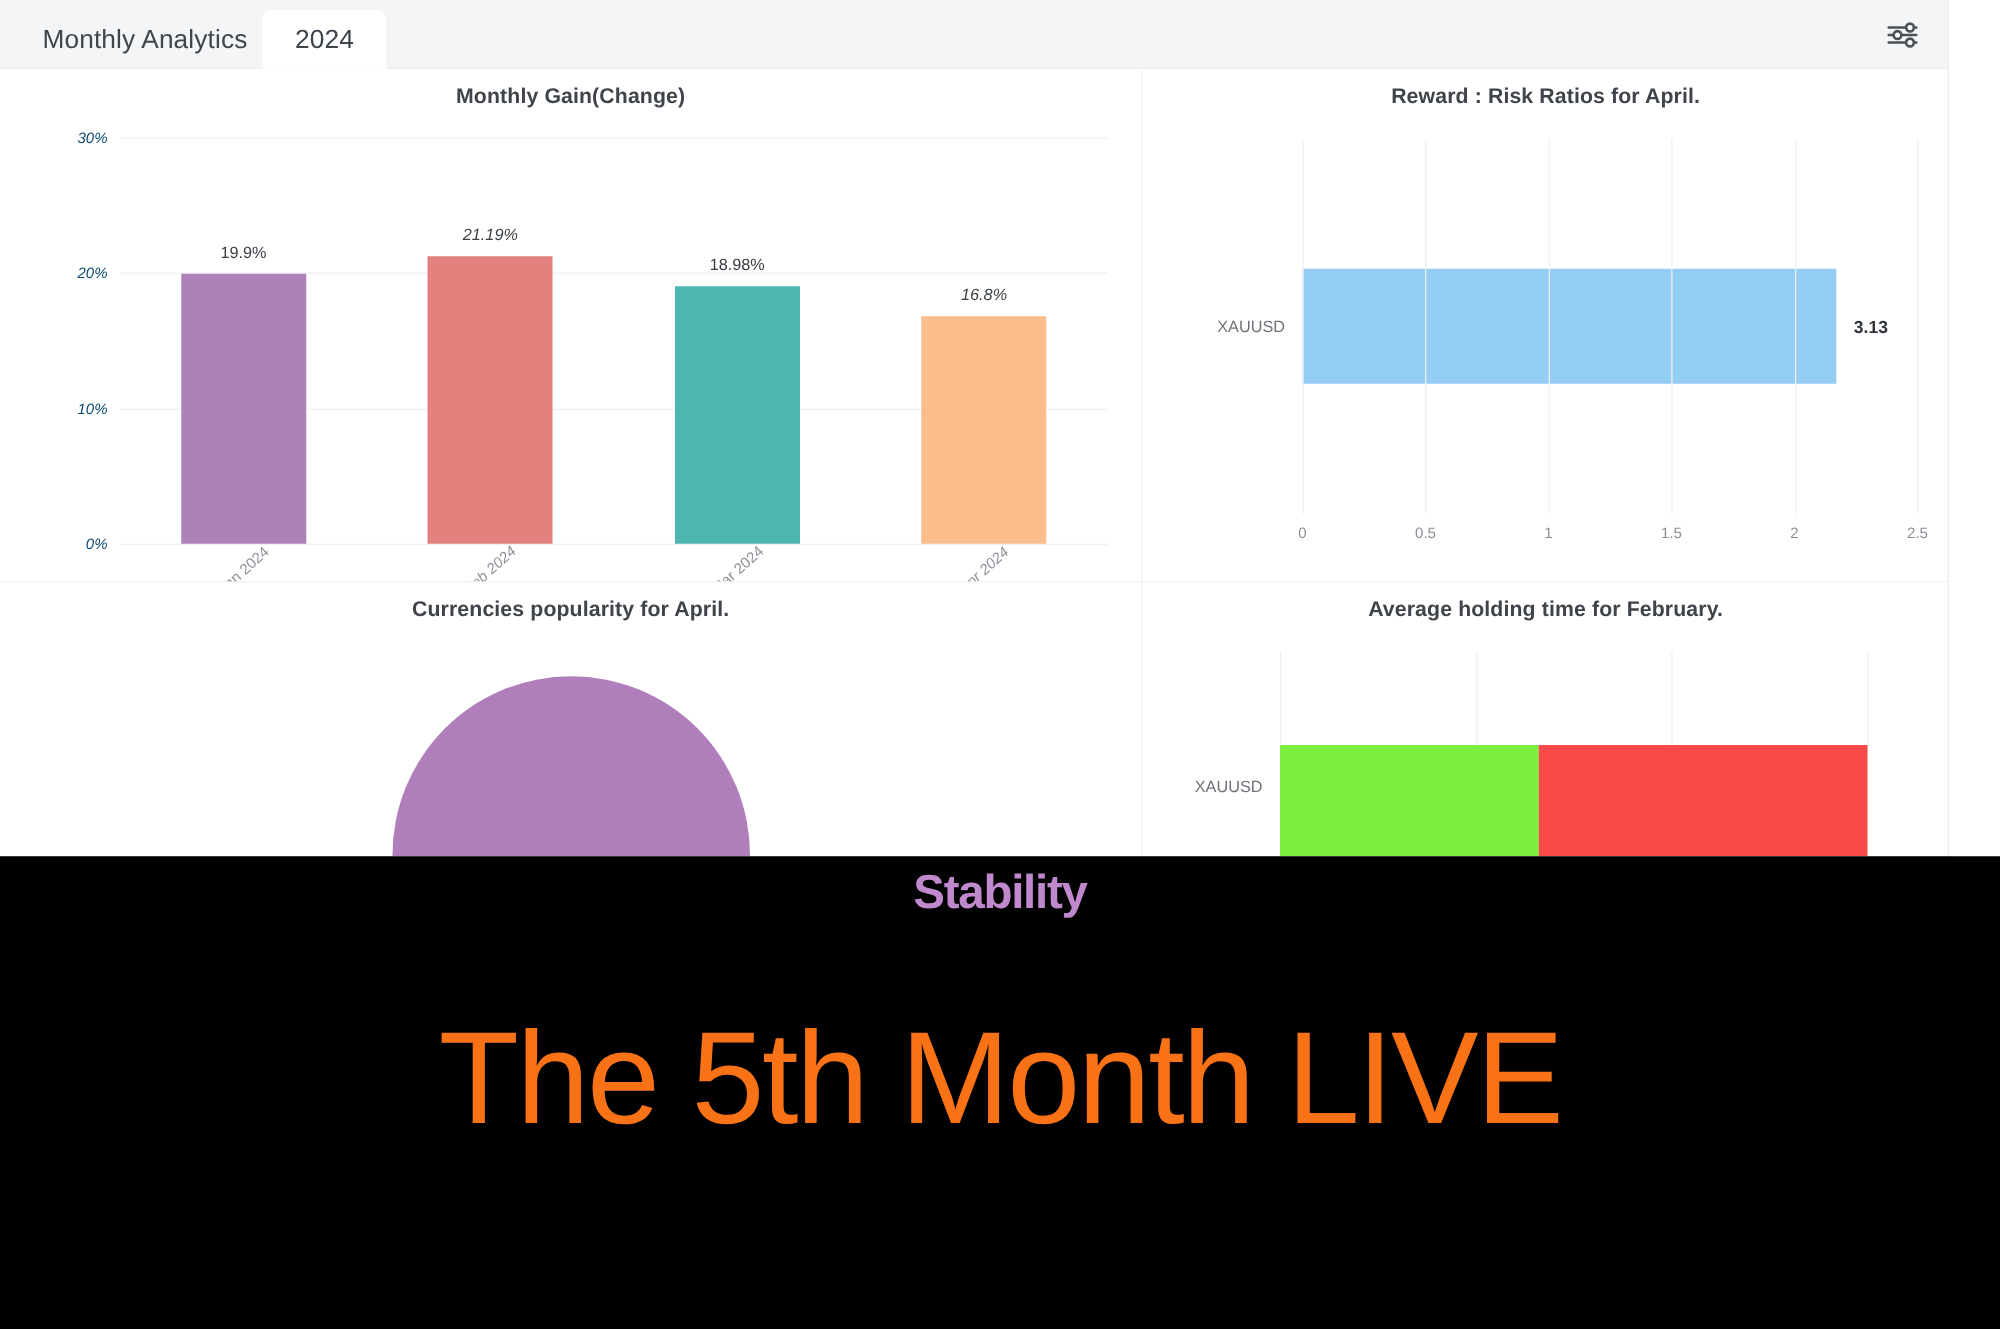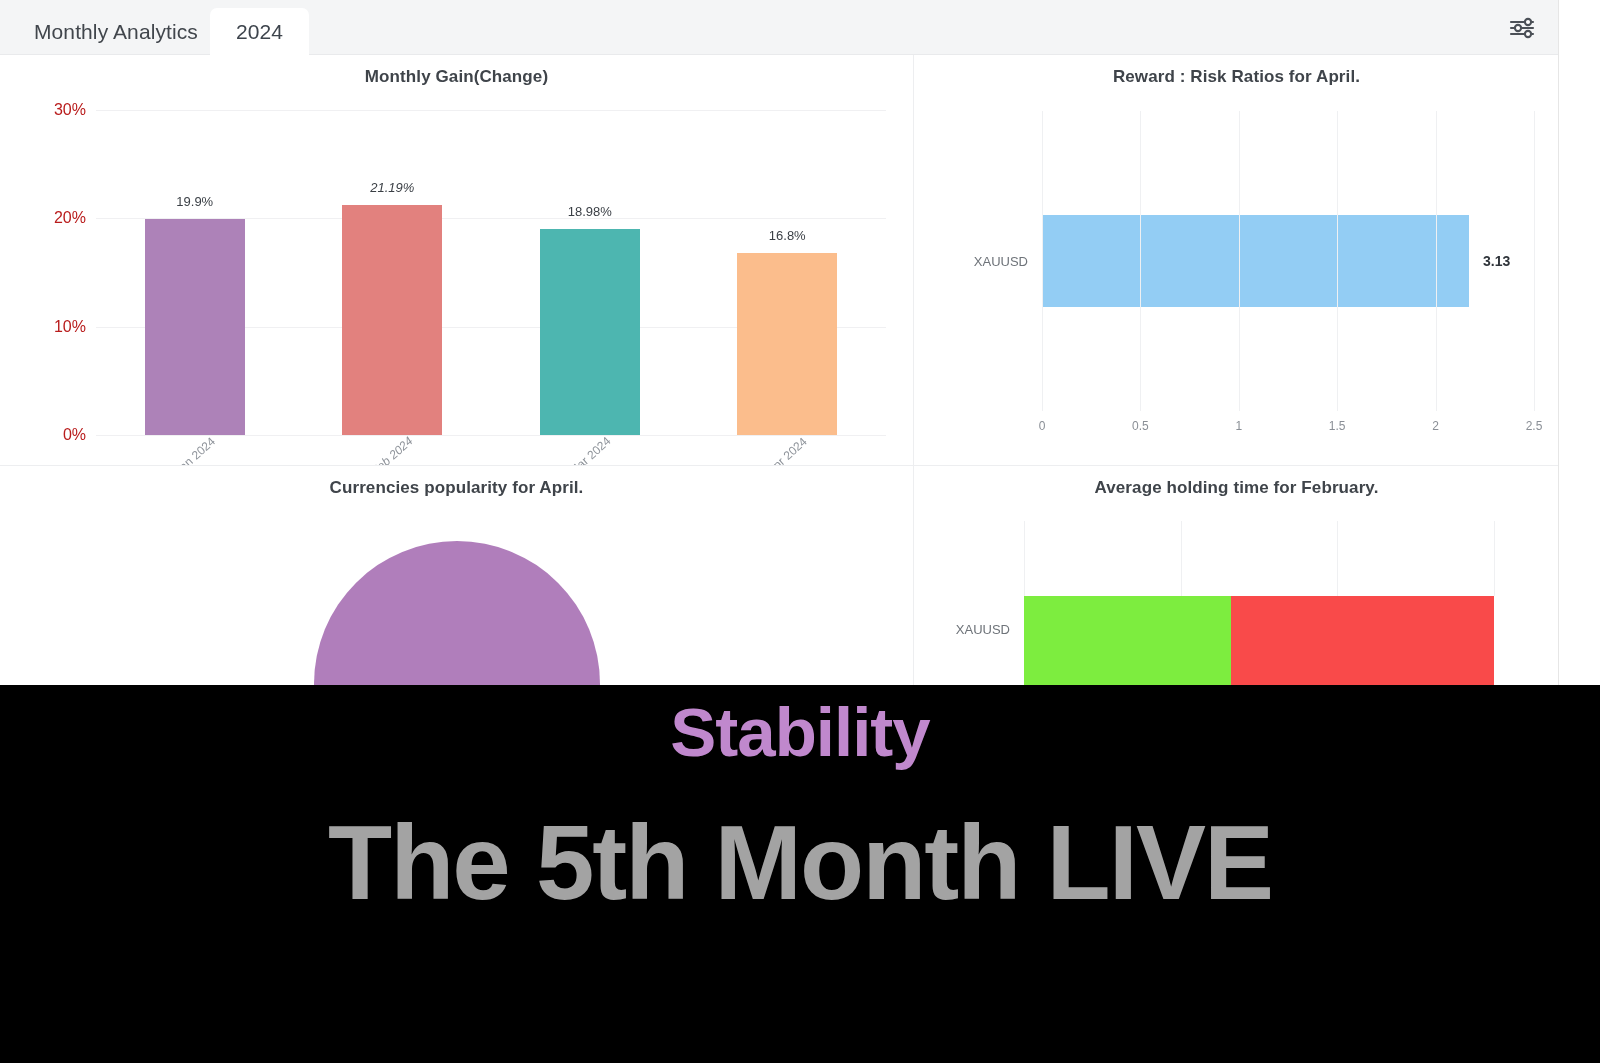--- a/index.html
+++ b/index.html
@@ -62,21 +62,21 @@
     font-size:17px;font-weight:bold;color:#3f444a;
     letter-spacing:.1px;
   }
 
   
   #vbar-plot{position:absolute;left:96px;top:55px;width:790px;height:325px;}
   .ygrid{position:absolute;left:0;width:100%;height:1px;background:#f0f0f2;}
   .ytick{
     position:absolute;right:calc(100% + 10px);
     transform:translateY(-50%);
-    font-size:16px;color:#b91c1c;white-space:nowrap;
+    font-size:12px;color:#0c4a6e;white-space:nowrap;font-style:italic;
   }
   .vbar-slot{
     position:absolute;bottom:0;width:25%;height:100%;
   }
   .vbar{
     position:absolute;bottom:0;left:50%;transform:translateX(-50%);
     width:100px;
   }
   .vbar-value{
     position:absolute;left:50%;transform:translateX(-50%);
@@ -132,29 +132,29 @@
 
   
   #overlay{
     position:absolute;left:0;top:685px;width:1600px;height:378px;
     background:#000000;
     overflow:hidden;
   }
   #overlay-kicker{
     position:absolute;left:0;right:0;top:8px;
     text-align:center;
-    font-size:69px;font-weight:bold;
+    font-size:38px;font-weight:bold;
     color:#c088cd;
     letter-spacing:-1px;
   }
   #overlay-headline{
     position:absolute;left:0;right:0;top:118px;
     text-align:center;
-    font-size:105px;font-weight:bold;
-    color:#a3a3a3;
+    font-size:105px;font-weight:normal;
+    color:#f97316;
     letter-spacing:-2px;
     white-space:nowrap;
   }
 </style>
 </head>
 <body>
 
 <div id="app-window">
 
   <div id="tab-bar">
@@ -198,21 +198,21 @@
         <div class="vbar-slot" style="left: 25%; font-style: italic;">
           <div class="vbar" style="height: 229.558px; background: rgb(226, 129, 126);"></div>
           <div class="vbar-value" style="bottom: 239.558px;">21.19%</div>
           <div class="vbar-xlabel">Feb 2024</div>
         </div>
         <div class="vbar-slot" style="left: 50%;">
           <div class="vbar" style="height: 205.617px; background: rgb(77, 182, 176);"></div>
           <div class="vbar-value" style="bottom: 215.617px;">18.98%</div>
           <div class="vbar-xlabel">Mar 2024</div>
         </div>
-        <div class="vbar-slot" style="left: 75%;">
+        <div class="vbar-slot" style="left: 75%; font-style: italic;">
           <div class="vbar" style="height: 182px; background: rgb(251, 189, 140);"></div>
           <div class="vbar-value" style="bottom: 192px;">16.8%</div>
           <div class="vbar-xlabel">Apr 2024</div>
         </div>
       </div>
   </div>
 
   <div class="panel" id="panel-reward-risk">
     <div class="panel-title">Reward : Risk Ratios for April.</div>
     <div id="hbar-plot">

